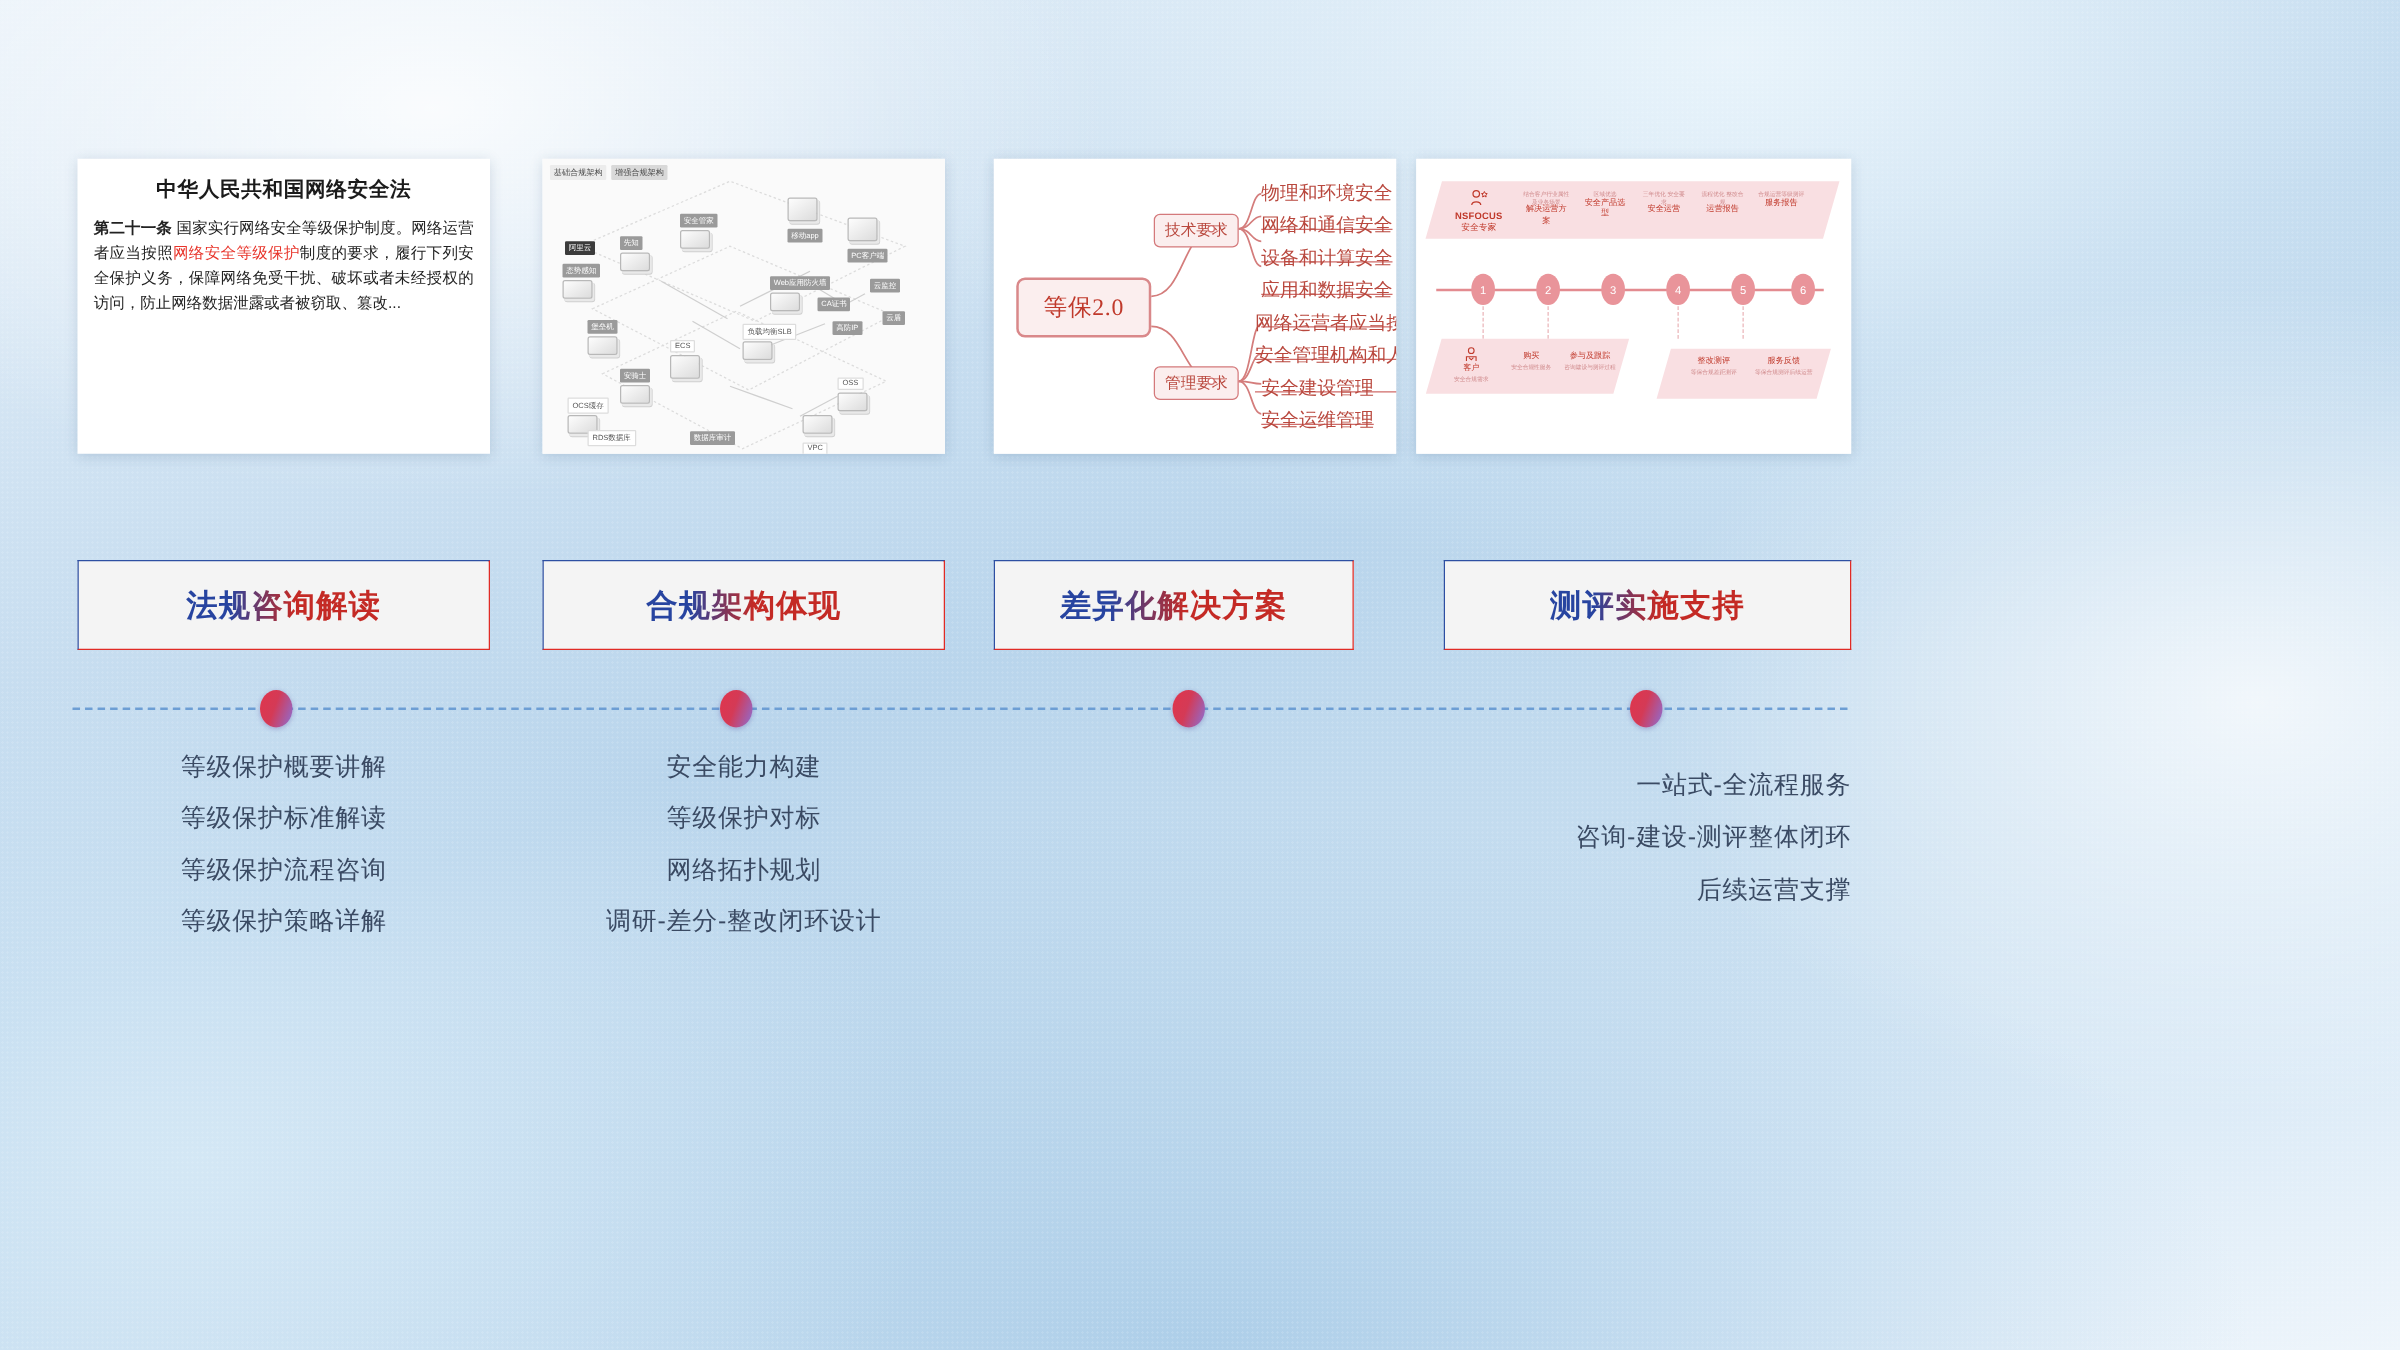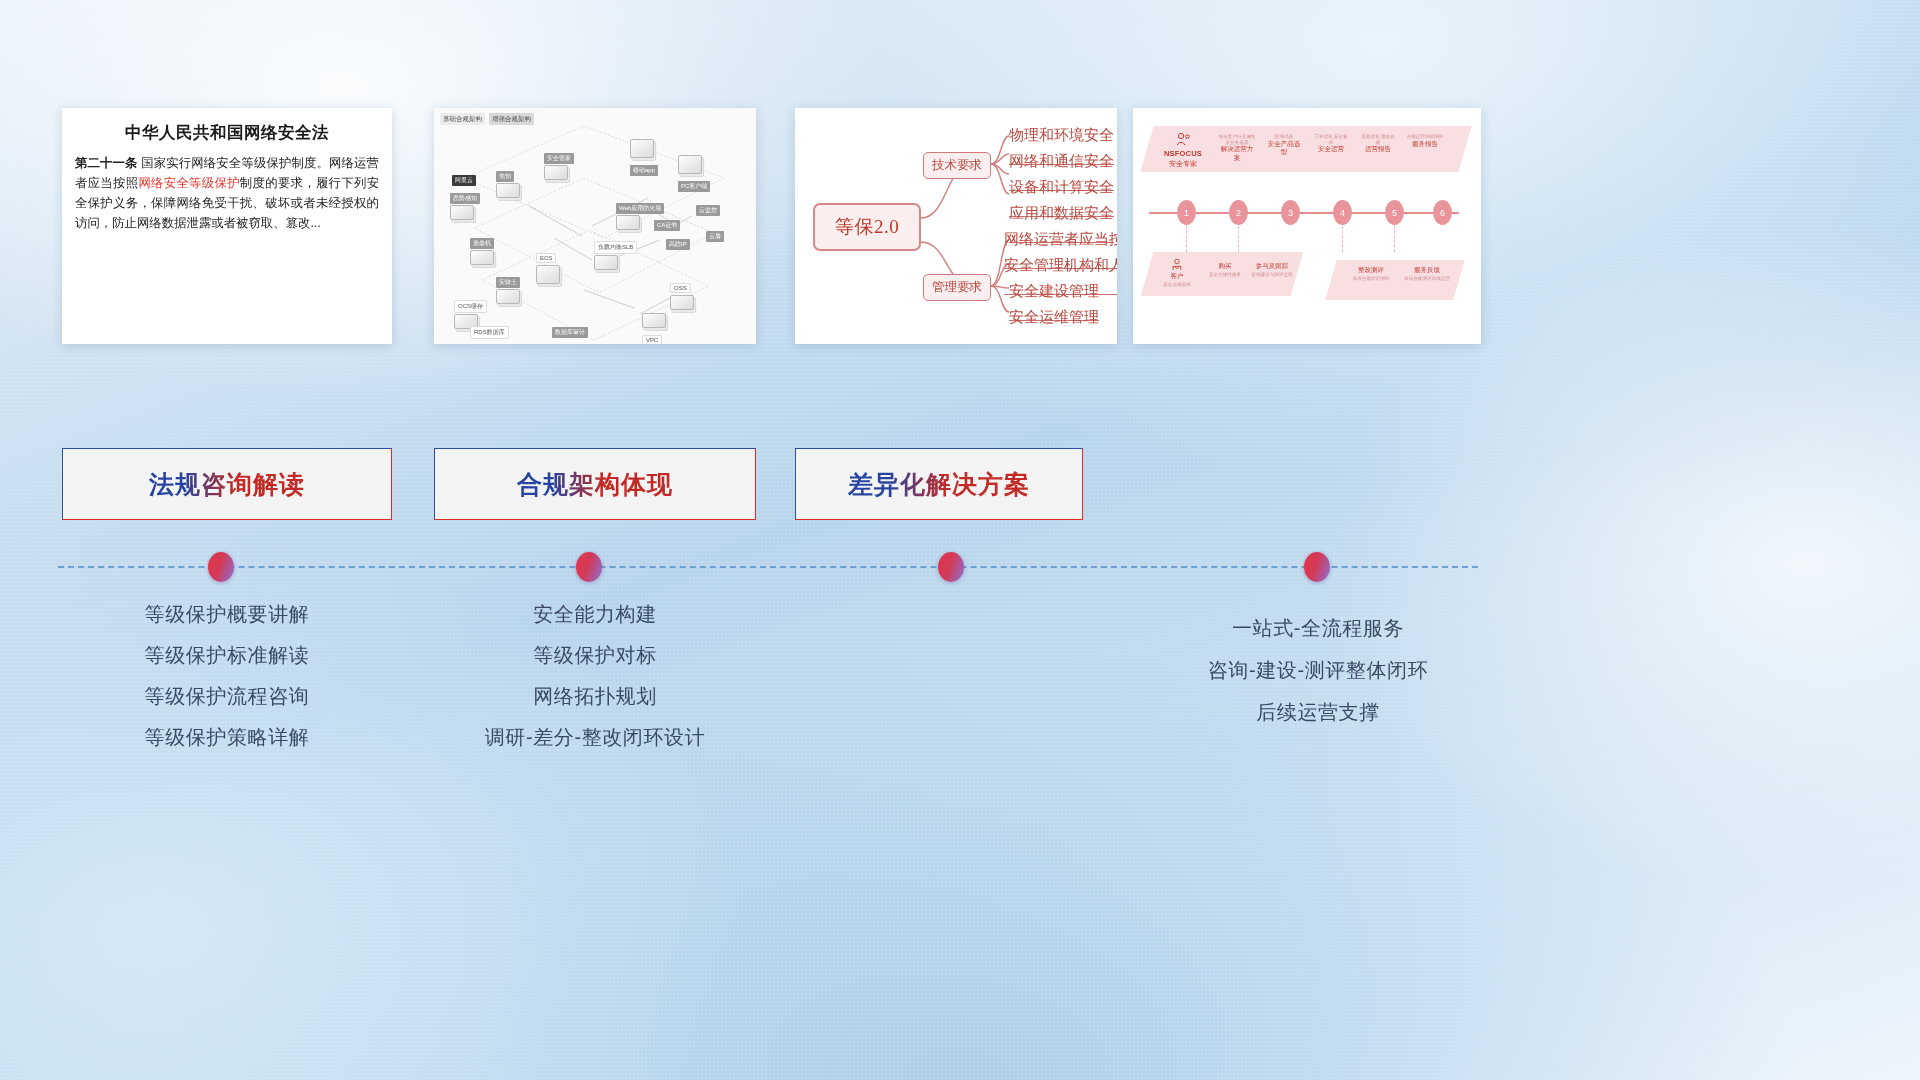--- a/index.html
+++ b/index.html
@@ -13,21 +13,21 @@
       radial-gradient(ellipse 760px 520px at 94% 52%, rgba(255,255,255,.75) 0%, rgba(255,255,255,0) 64%),
       radial-gradient(ellipse 900px 600px at 8% 86%, rgba(214,233,246,.9) 0%, rgba(214,233,246,0) 66%),
       radial-gradient(ellipse 1200px 620px at 50% 100%, rgba(171,205,232,.95) 0%, rgba(171,205,232,0) 70%),
       linear-gradient(160deg,#e8f1f9 0%, #cfe2f2 22%, #b9d5ec 46%, #c7def0 68%, #dcebf7 86%, #eef5fb 100%);
   }
   .noise { position:absolute; inset:0; pointer-events:none;
     background-image:radial-gradient(rgba(255,255,255,.35) 1px, transparent 1px);
     background-size:4px 4px; opacity:.35; }
 
   
-  .cards { position:absolute; top:108px; left:0; width:1920px; height:176px;border-radius:18px; }
+  .cards { position:absolute; top:127px; left:0; width:1920px; height:176px;border-radius:18px; }
   .card { position:absolute; top:0; height:236px; background:#fff;
           box-shadow:0 2px 10px rgba(40,70,110,.18); overflow:hidden; }
   .c1 { left:62px;   width:330px; }
   .c2 { left:434px;  width:322px; }
   .c3 { left:795px;  width:322px; }
   .c4 { left:1133px; width:348px; }
 
   
   .law { padding:14px 13px 8px 13px; }
   .law-title { text-align:center; font-size:16.5px; font-weight:bold; color:#1b1b1b;
@@ -112,21 +112,21 @@
              box-shadow:0 1px 4px rgba(80,60,150,.35); }
 
   
   .lists { position:absolute; top:604px; left:0; width:1920px; height:200px; }
   .lcol { position:absolute; top:0; text-align:center; }
   .lcol li { list-style:none; font-size:20px; color:#3a4a63; line-height:1.0;
              margin-bottom:21px; letter-spacing:.6px; }
   .l1 { left:62px;   width:330px; }
   .l2 { left:434px;  width:322px; }
   .l3 { left:795px;  width:322px; }
-  .l4 { left:1155px; width:326px; }
+  .l4 { left:1155px; width:326px;text-align:right; }
   .l4 li { margin-bottom:22px; }
 </style>
 </head>
 <body>
 
 <div class="noise"></div>
 
 <div class="cards">
 
   <div class="card c1">
@@ -356,20 +356,23 @@
 
 <div class="titles">
   <div class="tbox t1">
     <span>法规咨询解读</span>
   </div>
   <div class="tbox t2">
     <span>合规架构体现</span>
   </div>
   <div class="tbox t3">
     <span>差异化解决方案</span>
+  </div>
+  <div class="tbox t4">
+    <span>测评实施支持</span>
   </div>
 </div>
 
 <div class="tl">
   <div class="line"></div>
   <div class="dot" style="left:150px"></div>
   <div class="dot" style="left:518px"></div>
   <div class="dot" style="left:880px"></div>
   <div class="dot" style="left:1246px"></div>
 </div>

